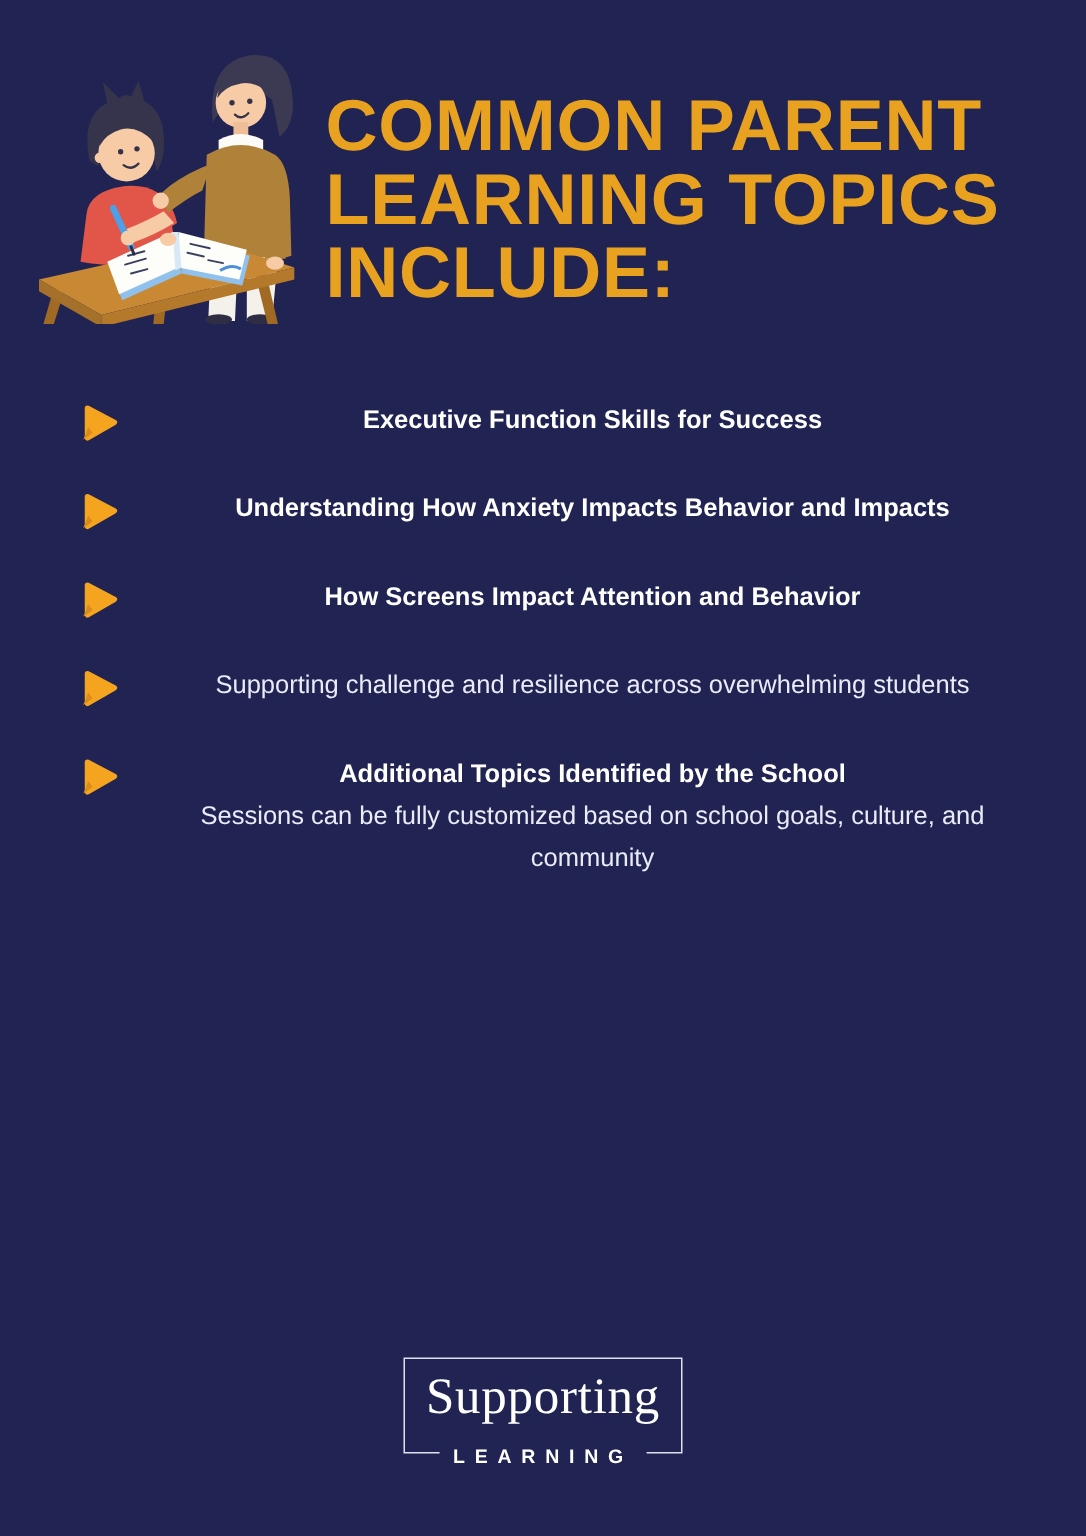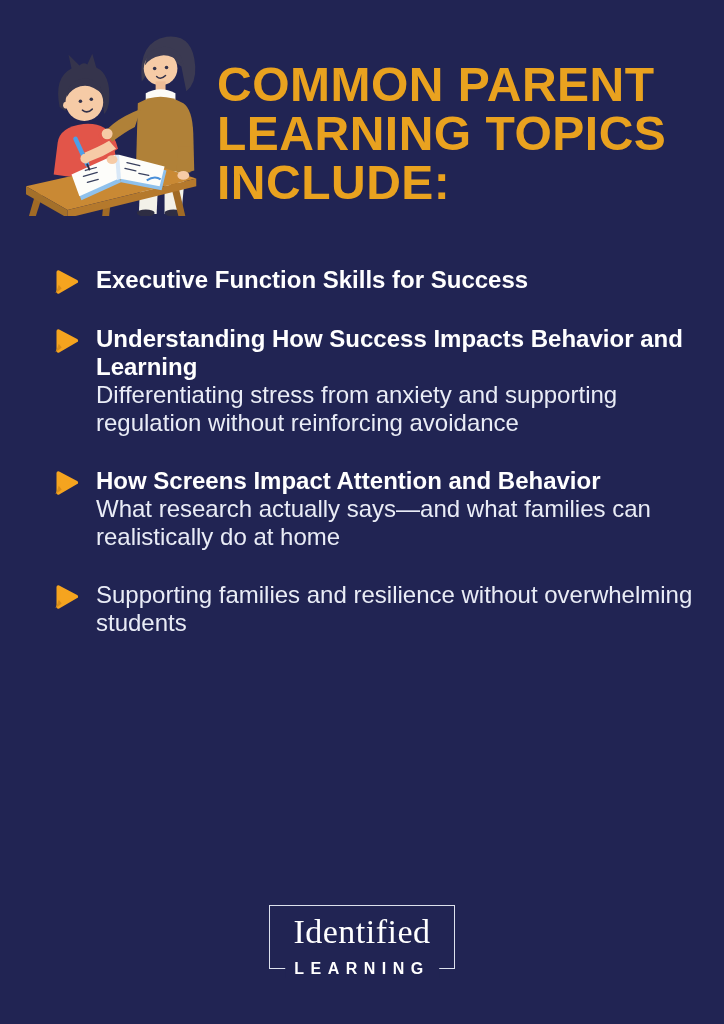--- a/index.html
+++ b/index.html
@@ -10,38 +10,38 @@
   }
   .illo { position:absolute; left:22px; top:22px; width:198px; height:194px; }
   .title {
     position:absolute; left:217px; top:60px; width:460px; margin:0;
     color: var(--accent, #E9A21F);
     font-size:48px; line-height:49px; font-weight:bold; letter-spacing:0.5px;
   }
   .topics { position:absolute; left:52px; top:266px; width:642px; }
   .topic { display:flex; align-items:flex-start; margin-bottom:30px; }
   .arrow { width:27px; height:26px; flex:none; margin-top:3px; margin-right:17px; }
-  .topic-text { flex:1; font-size:24px; line-height:28px; color: var(--body_text, #E9ECF6); }
+  .topic-text { flex:1; font-size:17px; line-height:28px; color: var(--body_text, #E9ECF6); text-align: center; }
   .topic-heading { font-weight:bold; color: var(--heading_text, #FFFFFF); }
   .topic-desc { font-weight:normal; }
   .logo {
     position:absolute; left:50%; transform:translateX(-50%); top:905px;
     width:186px; height:64px;
     border:1.5px solid var(--logo_border, #DDE1ED);
     box-sizing:border-box;
   }
   .brand {
     text-align:center; font-family:"Liberation Serif", serif;
     font-size:34px; color:#fff; margin-top:7px; letter-spacing:0.5px;
   }
   .brand-sub {
     position:absolute; left:50%; bottom:-10px; transform:translateX(-50%);
     background: var(--background, #212453);
     padding:0 9px; white-space:nowrap;
-    font-size:16px; font-weight:bold; letter-spacing:6.5px; color:#fff;
+    font-size:13px; font-weight:bold; letter-spacing:6.5px; color:#fff;
   }
 </style>
 </head>
 <body>
 
 <div class="page">
 
   <svg class="illo" viewBox="0 0 200 196" aria-hidden="true">
 
     <path d="M121 60 Q117 20 146 15 Q173 12 175 45 Q176 62 166 70 L161 45 Q147 34 133 43 Z" fill="#3B3A52"></path>
@@ -117,47 +117,55 @@
         <div class="topic-heading">Executive Function Skills for Success</div>
       </div>
     </div>
 
     <div class="topic">
       <svg class="arrow" viewBox="0 0 30 28" aria-hidden="true">
         <path d="M7 3 L27 13.5 L7 25 Z" fill="var(--arrow,#F5A41F)" stroke="var(--arrow,#F5A41F)" stroke-width="4" stroke-linejoin="round"></path>
         <path d="M7.5 17 Q6 22.5 3.8 26.2 Q8 23.8 10.8 21.2 Z" fill="var(--arrow_tail,#D88D1A)"></path>
       </svg>
       <div class="topic-text">
-        <div class="topic-heading">Understanding How Success Impacts Behavior and Learning</div>
-        <div class="topic-desc">Differentiating stress from anxiety and supporting regulation without reinforcing avoidance</div>
+        <div class="topic-heading">Understanding How Anxiety Impacts Behavior and Impacts</div>
       </div>
     </div>
 
     <div class="topic">
       <svg class="arrow" viewBox="0 0 30 28" aria-hidden="true">
         <path d="M7 3 L27 13.5 L7 25 Z" fill="var(--arrow,#F5A41F)" stroke="var(--arrow,#F5A41F)" stroke-width="4" stroke-linejoin="round"></path>
         <path d="M7.5 17 Q6 22.5 3.8 26.2 Q8 23.8 10.8 21.2 Z" fill="var(--arrow_tail,#D88D1A)"></path>
       </svg>
       <div class="topic-text">
         <div class="topic-heading">How Screens Impact Attention and Behavior</div>
-        <div class="topic-desc">What research actually says—and what families can realistically do at home</div>
       </div>
     </div>
 
     <div class="topic">
       <svg class="arrow" viewBox="0 0 30 28" aria-hidden="true">
         <path d="M7 3 L27 13.5 L7 25 Z" fill="var(--arrow,#F5A41F)" stroke="var(--arrow,#F5A41F)" stroke-width="4" stroke-linejoin="round"></path>
         <path d="M7.5 17 Q6 22.5 3.8 26.2 Q8 23.8 10.8 21.2 Z" fill="var(--arrow_tail,#D88D1A)"></path>
       </svg>
       <div class="topic-text">
-        <div class="topic-desc">Supporting families and resilience without overwhelming students</div>
+        <div class="topic-desc">Supporting challenge and resilience across overwhelming students</div>
       </div>
     </div>
 
+    <div class="topic">
+      <svg class="arrow" viewBox="0 0 30 28" aria-hidden="true">
+        <path d="M7 3 L27 13.5 L7 25 Z" fill="var(--arrow,#F5A41F)" stroke="var(--arrow,#F5A41F)" stroke-width="4" stroke-linejoin="round"></path>
+        <path d="M7.5 17 Q6 22.5 3.8 26.2 Q8 23.8 10.8 21.2 Z" fill="var(--arrow_tail,#D88D1A)"></path>
+      </svg>
+      <div class="topic-text">
+        <div class="topic-heading">Additional Topics Identified by the School</div>
+        <div class="topic-desc">Sessions can be fully customized based on school goals, culture, and community</div>
+      </div>
+    </div>
 
   </div>
 
   <div class="logo">
-    <div class="brand">Identified</div>
+    <div class="brand">Supporting</div>
     <div class="brand-sub">LEARNING</div>
   </div>
 
 </div>
 
 </body></html>

